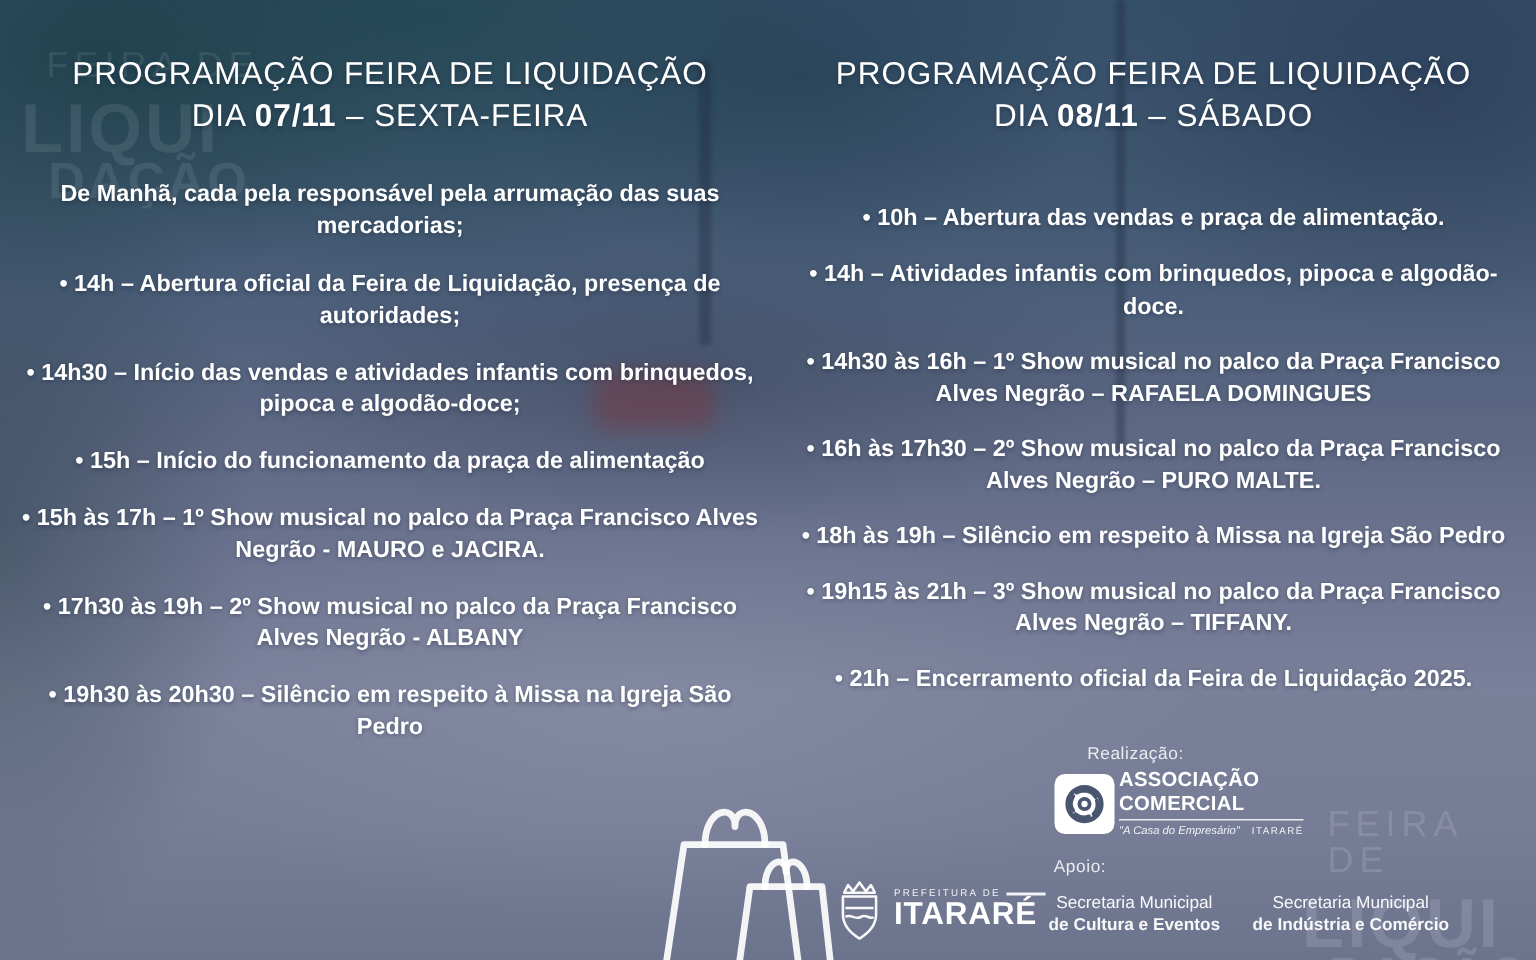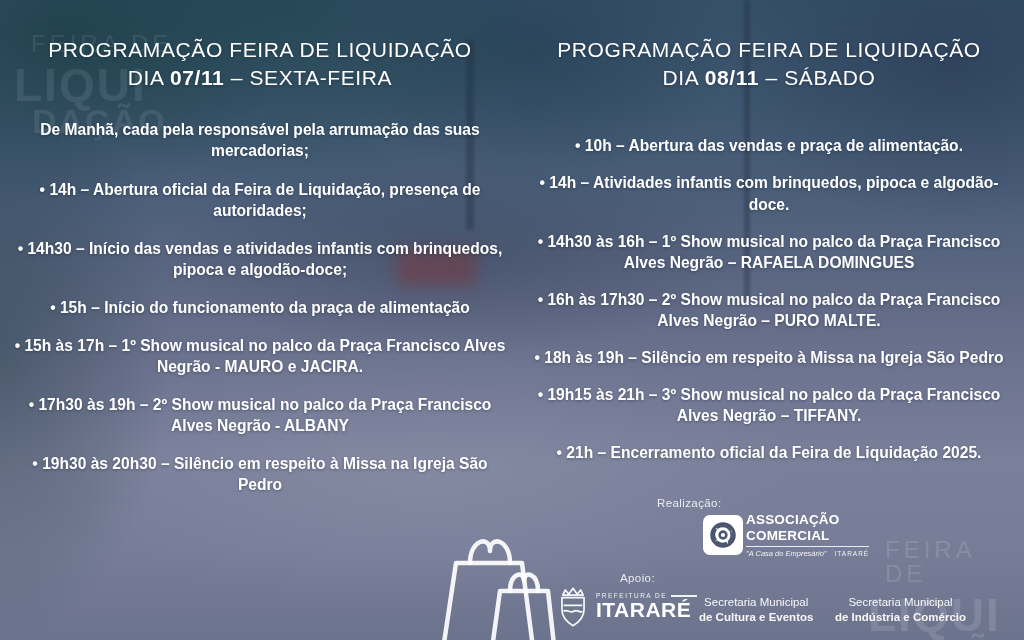--- a/index.html
+++ b/index.html
@@ -35,21 +35,21 @@
   #col-right{left:526px;width:486px;padding-top:36px;}
   .col-title{font-size:21px;font-weight:400;letter-spacing:0.6px;line-height:1.32;}
   .col-title b{font-weight:bold;}
   #col-left .col-title{margin-bottom:28px;}
   #col-right .col-title{margin-bottom:44px;}
   .item{font-size:15.6px;font-weight:bold;line-height:1.35;}
   #col-left .item{margin-bottom:17px;}
   #col-right .item{margin-bottom:16px;}
 
   
-  .small-label{position:absolute;font-size:11.5px;letter-spacing:0.4px;color:rgba(255,255,255,0.85);width:200px;}
+  .small-label{position:absolute;font-size:11.5px;letter-spacing:0.4px;color:rgba(255,255,255,0.85);text-align:center;width:200px;}
   #realizacao-label{left:657px;top:497px;}
   #apoio-label{left:620px;top:572px;}
 
   #acil-logo{position:absolute;left:703px;top:513px;display:flex;align-items:center;gap:3px;}
   #acil-box{width:40px;height:40px;background:#ffffff;border-radius:7px;display:flex;align-items:center;justify-content:center;}
   #acil-text{display:flex;flex-direction:column;line-height:1;}
   .acil-name{font-size:13.5px;font-weight:bold;letter-spacing:0.2px;}
   #acil-sub{display:flex;align-items:baseline;gap:8px;margin-top:4px;border-top:1px solid rgba(255,255,255,0.85);padding-top:3px;}
   #acil-tagline{font-size:7.5px;font-style:italic;color:rgba(255,255,255,0.9);}
   #acil-city{font-size:6.5px;letter-spacing:1px;color:rgba(255,255,255,0.9);}

